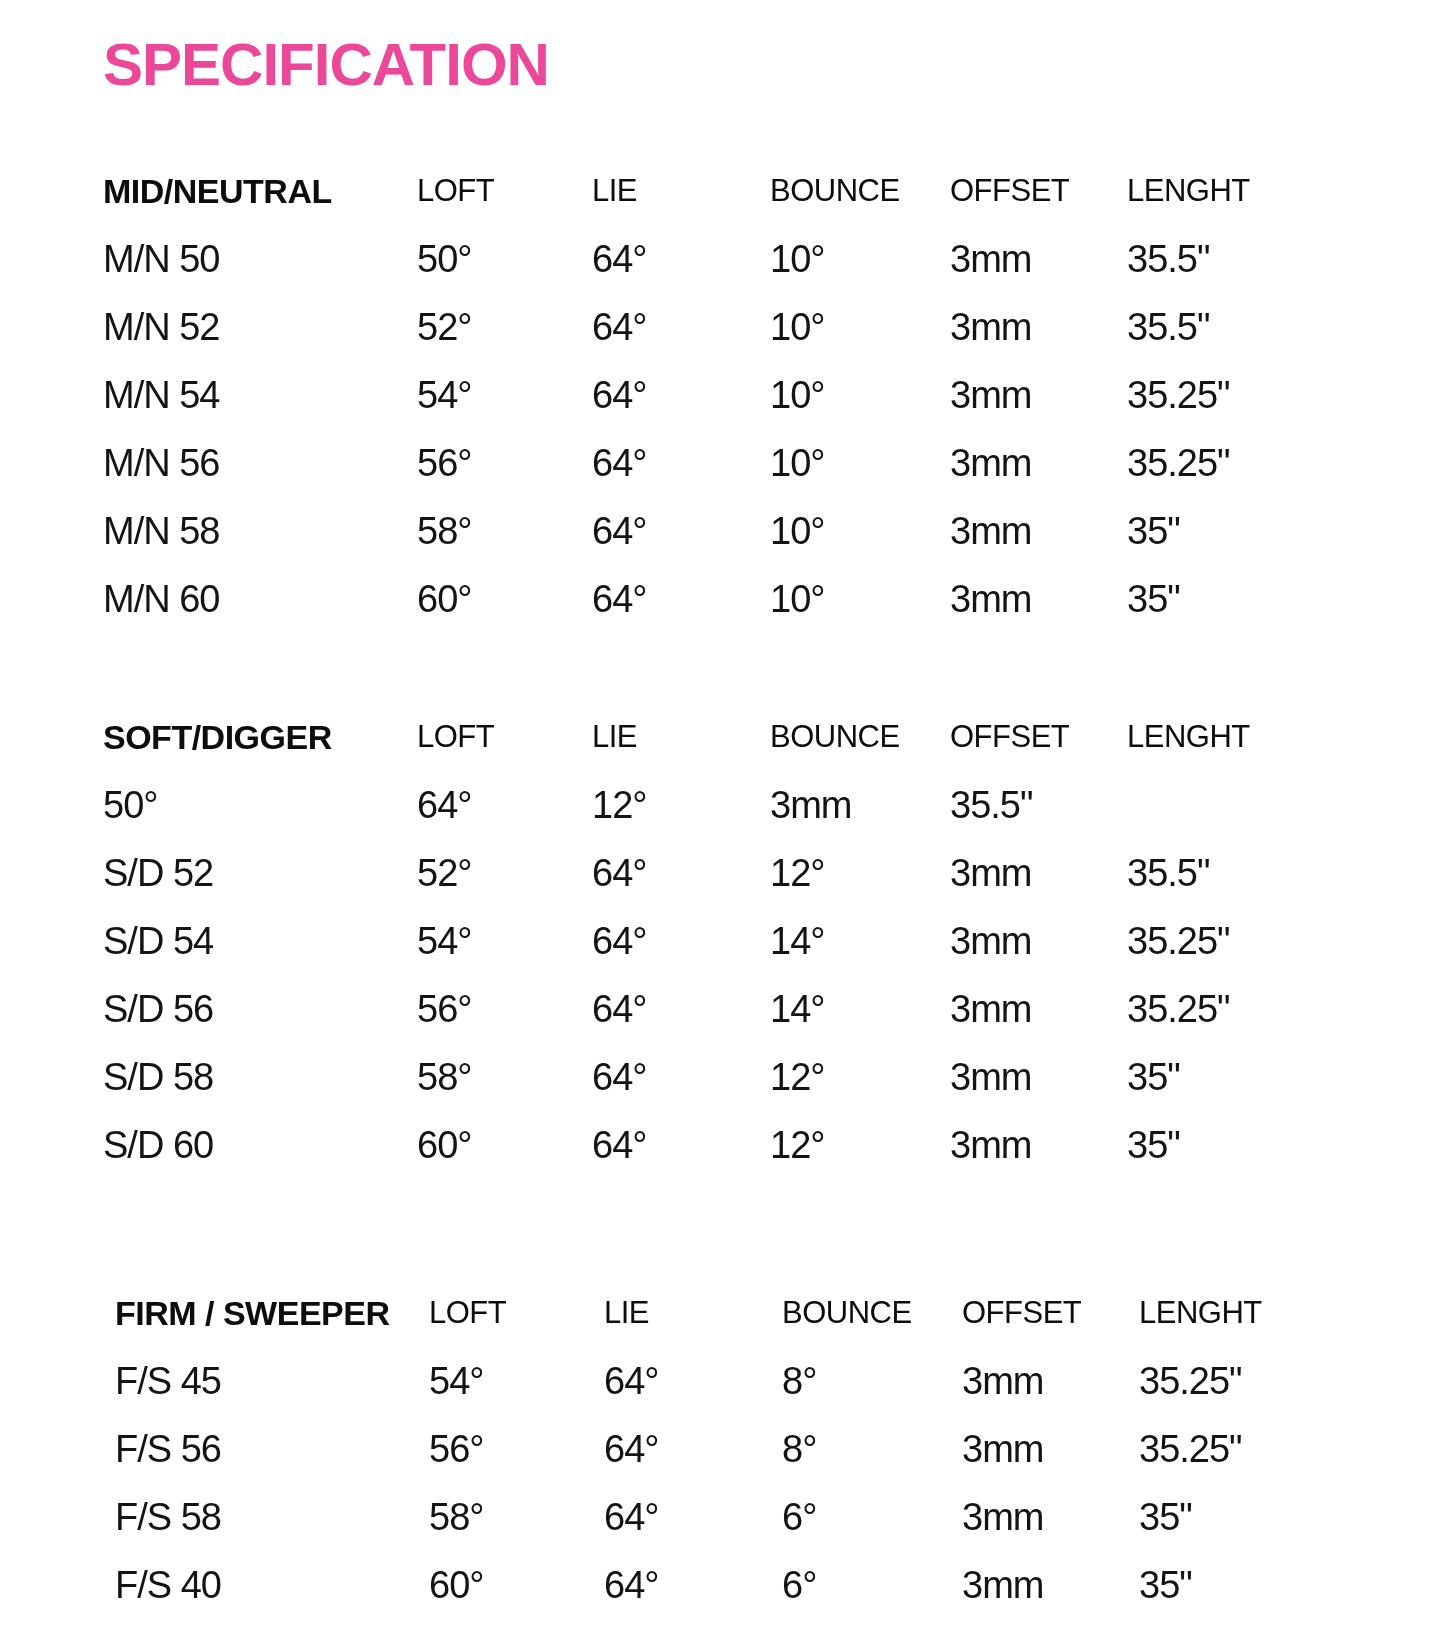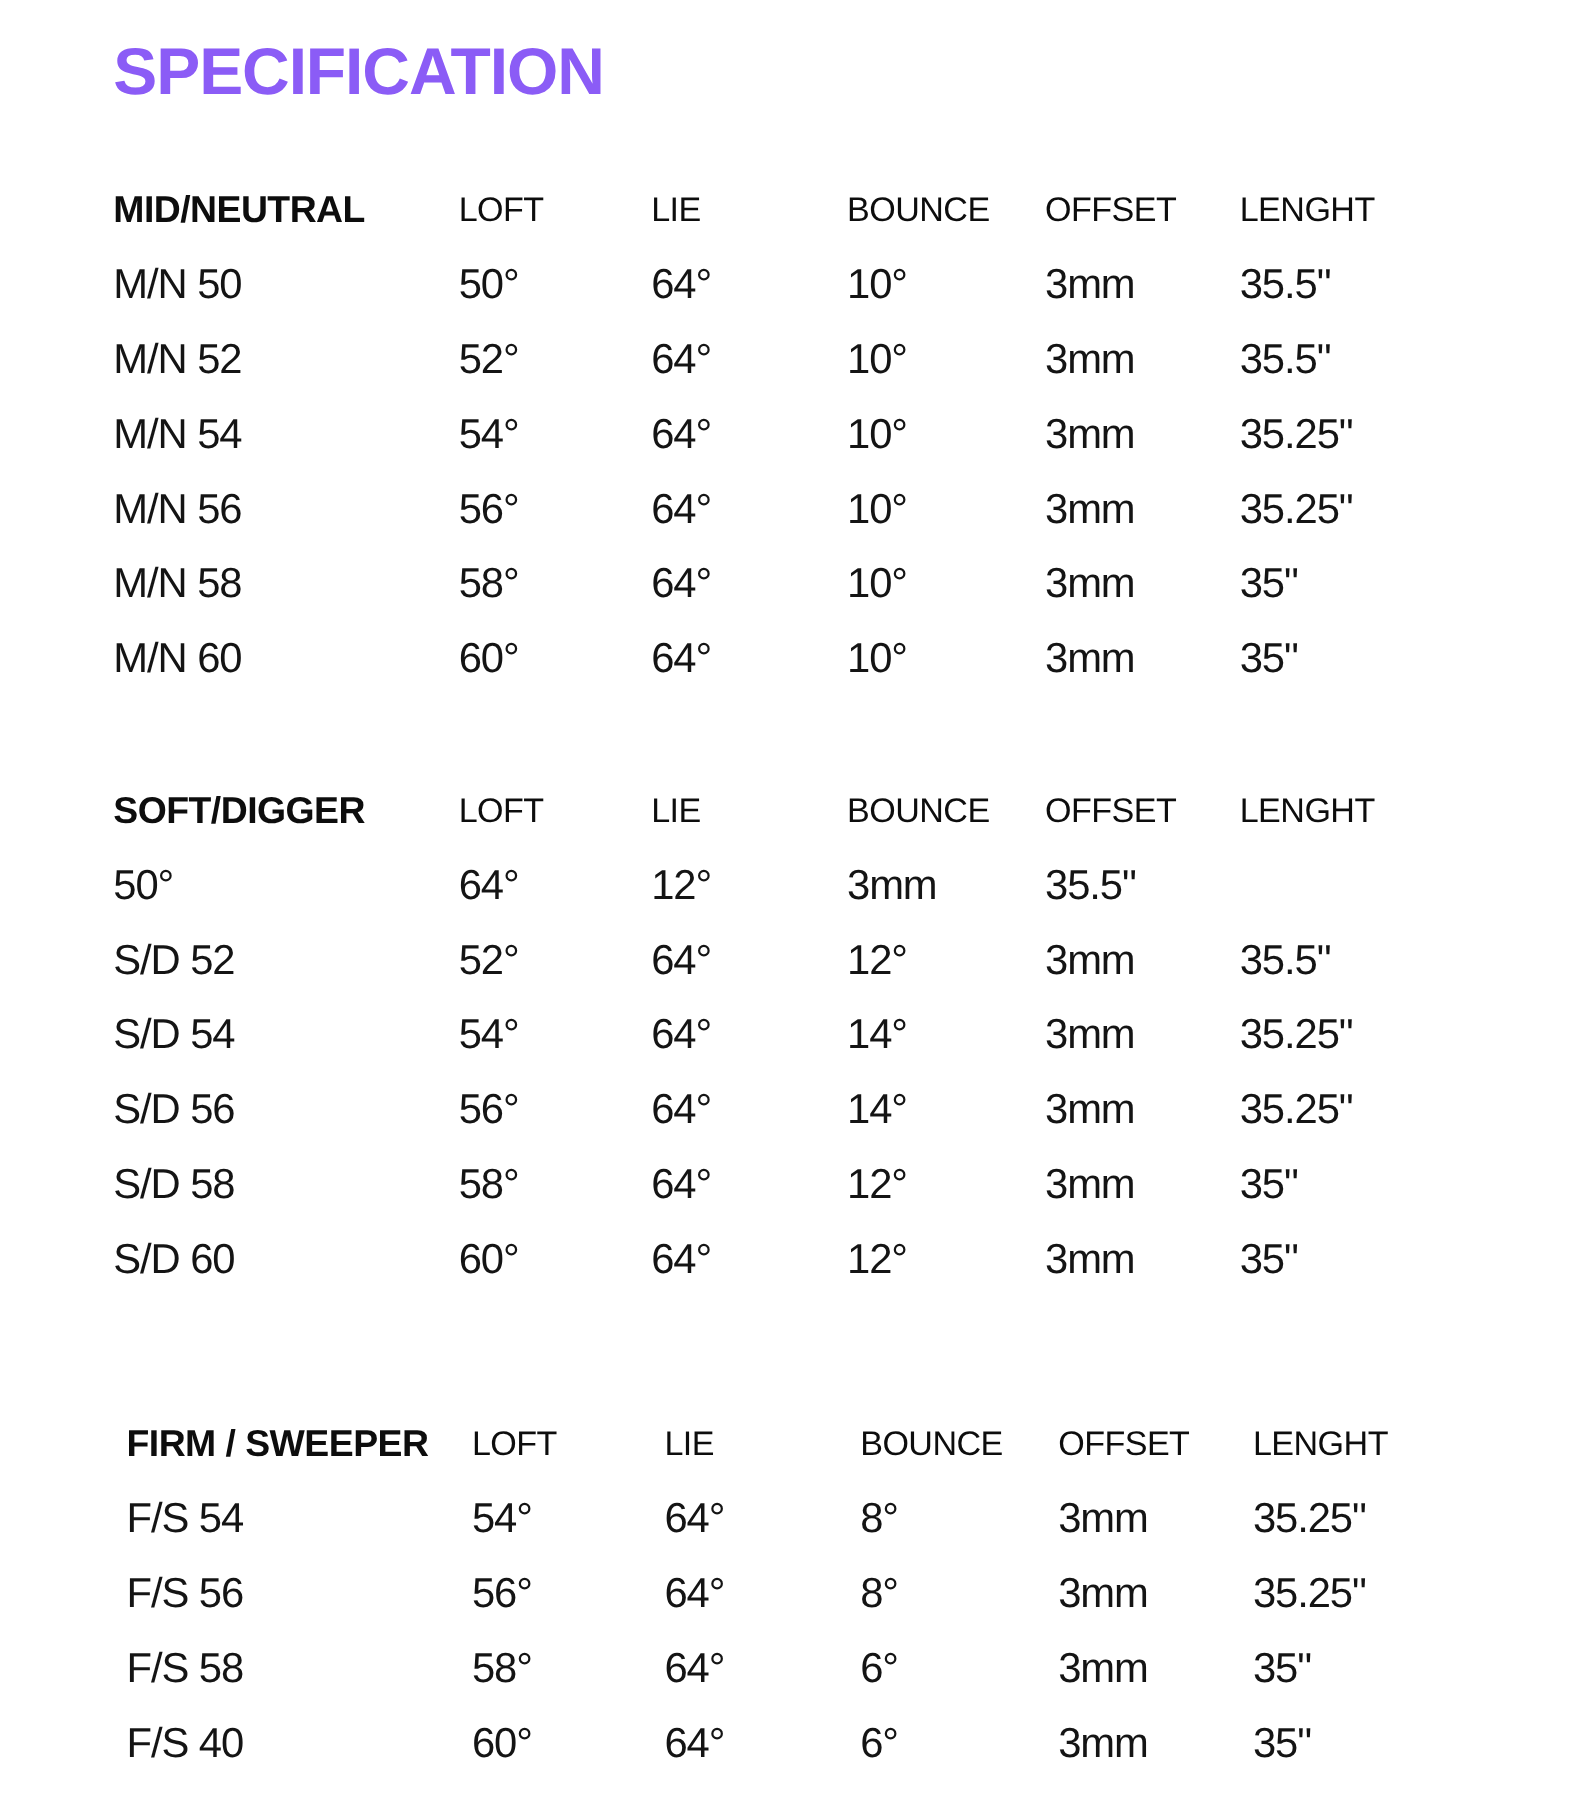--- a/index.html
+++ b/index.html
@@ -15,21 +15,21 @@
     overflow: hidden;
     font-family: "Liberation Sans", sans-serif;
     color: #0d0d0d;
     font-stretch: condensed;
   }
   .page-title {
     margin: 0 0 58px 0;
     font-size: 60px;
     font-weight: 700;
     letter-spacing: -1px;
-    color: #8b5cf6;
+    color: #ec4899;
   }
   .spec-section { margin: 0; }
   .spec-section:nth-of-type(2) { margin-top: 70px; }
   .spec-section:nth-of-type(3) { margin-top: 100px; margin-left: 12px; }
   .row {
     display: grid;
     grid-template-columns: 314px 175px 178px 180px 177px 1fr;
     height: 68px;
     align-items: center;
   }
@@ -195,21 +195,21 @@
     <div class="row header-row">
       <div class="cell section-name">FIRM / SWEEPER</div>
       <div class="cell col-header">LOFT</div>
       <div class="cell col-header">LIE</div>
       <div class="cell col-header">BOUNCE</div>
       <div class="cell col-header">OFFSET</div>
       <div class="cell col-header">LENGHT</div>
     </div>
     <div class="rows">
   <div class="row data-row">
-    <div class="cell">F/S 54</div>
+    <div class="cell">F/S 45</div>
     <div class="cell">54°</div>
     <div class="cell">64°</div>
     <div class="cell">8°</div>
     <div class="cell">3mm</div>
     <div class="cell">35.25"</div>
   </div>
 
   <div class="row data-row">
     <div class="cell">F/S 56</div>
     <div class="cell">56°</div>

